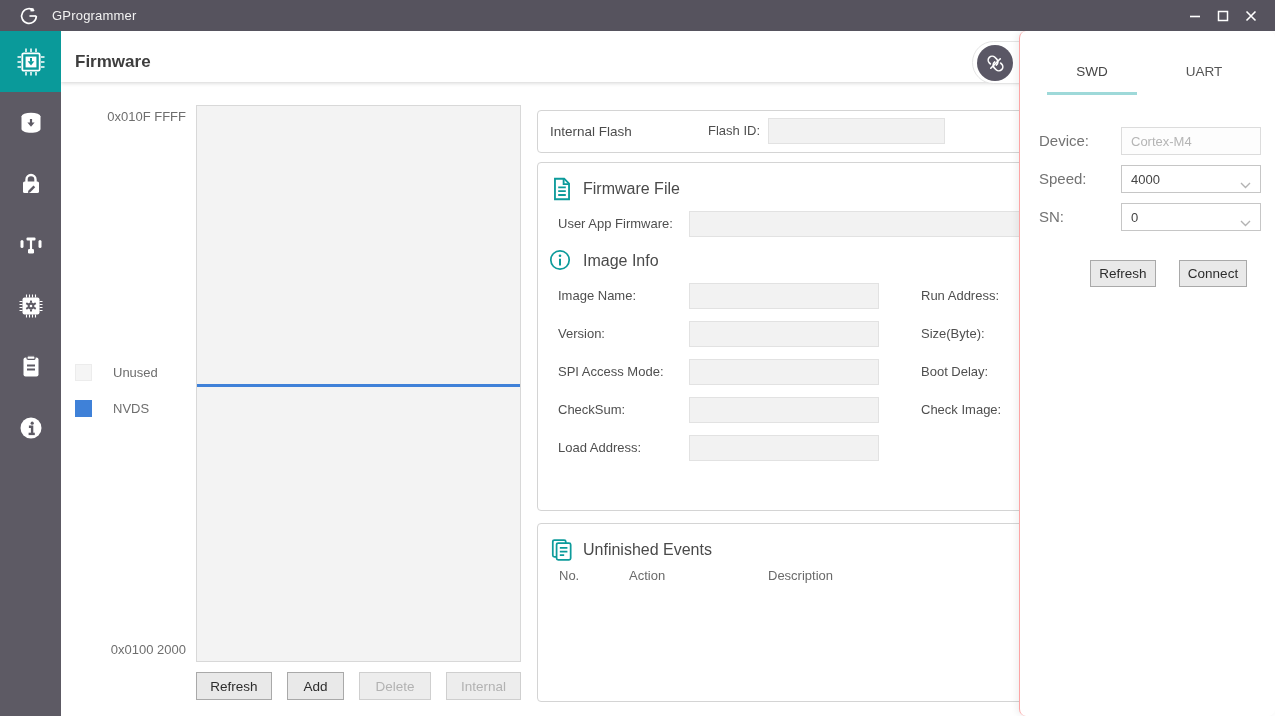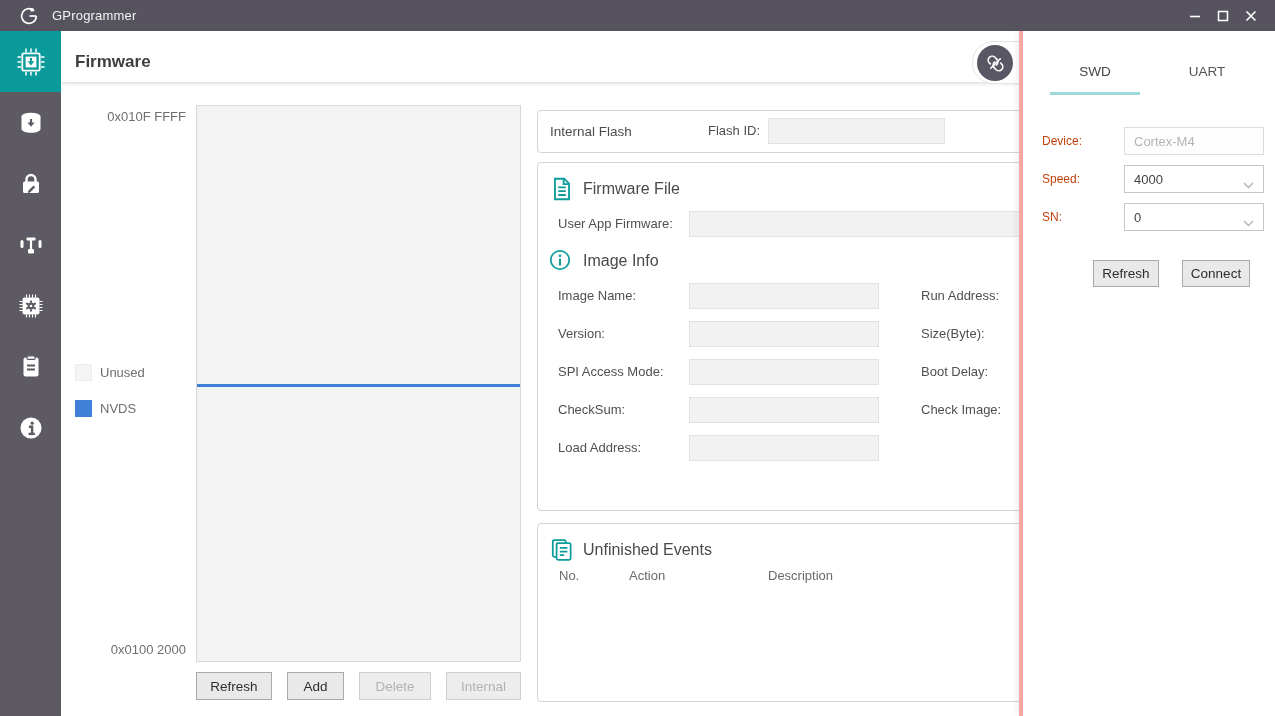--- a/index.html
+++ b/index.html
@@ -31,21 +31,21 @@
               border: 1px solid #e4e4e4; border-radius: 21.5px; }
   .fab { position: absolute; left: 4px; top: 3px; width: 36px; height: 36px; border-radius: 50%;
          background: #5a5765; display: flex; align-items: center; justify-content: center; cursor: pointer; }
   
   .mem-label { position: absolute; width: 120px; text-align: right; font-size: 13px; color: #6e6e6e; }
   #mem-top { left: 66px; top: 109px; }
   #mem-bottom { left: 66px; top: 642px; }
   #mem-map { position: absolute; left: 196px; top: 105px; width: 325px; height: 557px;
              background: #f3f3f3; border: 1px solid #d8d8d8; }
   #nvds-line { position: absolute; left: 0; top: 278px; width: 100%; height: 3px; background: #3f81d8; }
-  .legend-row { position: absolute; left: 75px; display: flex; align-items: center; gap: 8px; font-size: 13px; color: #6e6e6e; }
+  .legend-row { position: absolute; left: 75px; display: flex; align-items: center; gap: 21px; font-size: 13px; color: #6e6e6e; }
   #legend-unused { top: 364px; }
   #legend-nvds { top: 400px; }
   .swatch { width: 17px; height: 17px; }
   .swatch.unused { background: #f5f5f5; border: 1px solid #ececec; }
   .swatch.nvds { background: #3f81d8; }
   
   .btn { position: absolute; height: 28px; background: #e9e9e9; border: 1px solid #a9a9a9; color: #2d2d2d;
          font-size: 13.5px; font-family: inherit; cursor: pointer; }
   .btn.disabled { border-color: #cfcfcf; color: #b2b2b2; background: #ededed; cursor: default; }
   #btn-map-refresh { left: 196px; top: 672px; width: 76px; }
@@ -74,27 +74,27 @@
   .ii-label-l { left: 20px; }
   .ii-input  { left: 151px; width: 190px; }
   .ii-label-r { left: 383px; }
   .row0 { top: 120px; } .row1 { top: 158px; } .row2 { top: 196px; } .row3 { top: 234px; } .row4 { top: 272px; }
   #ev-icon { left: 11px; top: 13px; }
   #ev-title { left: 45px; top: 13px; }
   .th { position: absolute; top: 41px; font-size: 13px; color: #6a6a6a; height: 22px; line-height: 22px; }
   #th-no { left: 21px; } #th-action { left: 91px; } #th-desc { left: 230px; }
   
   #drawer { position: absolute; left: 1019px; top: 31px; width: 256px; height: 685px; background: #fff;
-            border-left: 4px solid #fca5a5; box-shadow: -2px 0 7px rgba(0,0,0,.07); z-index: 3; }
+            border-left: 1px solid #fca5a5; box-shadow: -2px 0 7px rgba(0,0,0,.07); z-index: 3; border-radius: 7px; }
   .tab { position: absolute; top: 20px; height: 42px; line-height: 42px; text-align: center;
          font-size: 13.5px; color: #4a4a4a; cursor: pointer; }
   #tab-swd { left: 27px; width: 90px; color: #454545; }
   #tab-uart { left: 139px; width: 90px; color: #555; }
   #tab-underline { position: absolute; left: 27px; top: 61px; width: 90px; height: 3px; background: #9ed9d9; }
-  .d-label { position: absolute; left: 19px; font-size: 12px; color: #c2410c; height: 28px; line-height: 28px; }
+  .d-label { position: absolute; left: 19px; font-size: 15px; color: #737373; height: 28px; line-height: 28px; }
   #lbl-device { top: 96px; } #lbl-speed { top: 134px; } #lbl-sn { top: 172px; }
   #inp-device { position: absolute; left: 101px; top: 96px; width: 140px; height: 28px; background: #fdfdfd;
                 border: 1px solid #dcdcdc; color: #b5b5b5; font-size: 13px; padding: 0 9px; font-family: inherit; }
   .select { position: absolute; left: 101px; width: 140px; height: 28px; background: #fff; border: 1px solid #c6c6c6;
             font-size: 13px; color: #444; display: flex; align-items: center; padding: 0 9px; cursor: pointer; }
   #sel-speed { top: 134px; } #sel-sn { top: 172px; }
   .select .chev { position: absolute; right: 9px; top: 11px; }
   #btn-conn-refresh { left: 70px; top: 229px; width: 66px; height: 27px; }
   #btn-connect { left: 159px; top: 229px; width: 68px; height: 27px; }
 </style>

